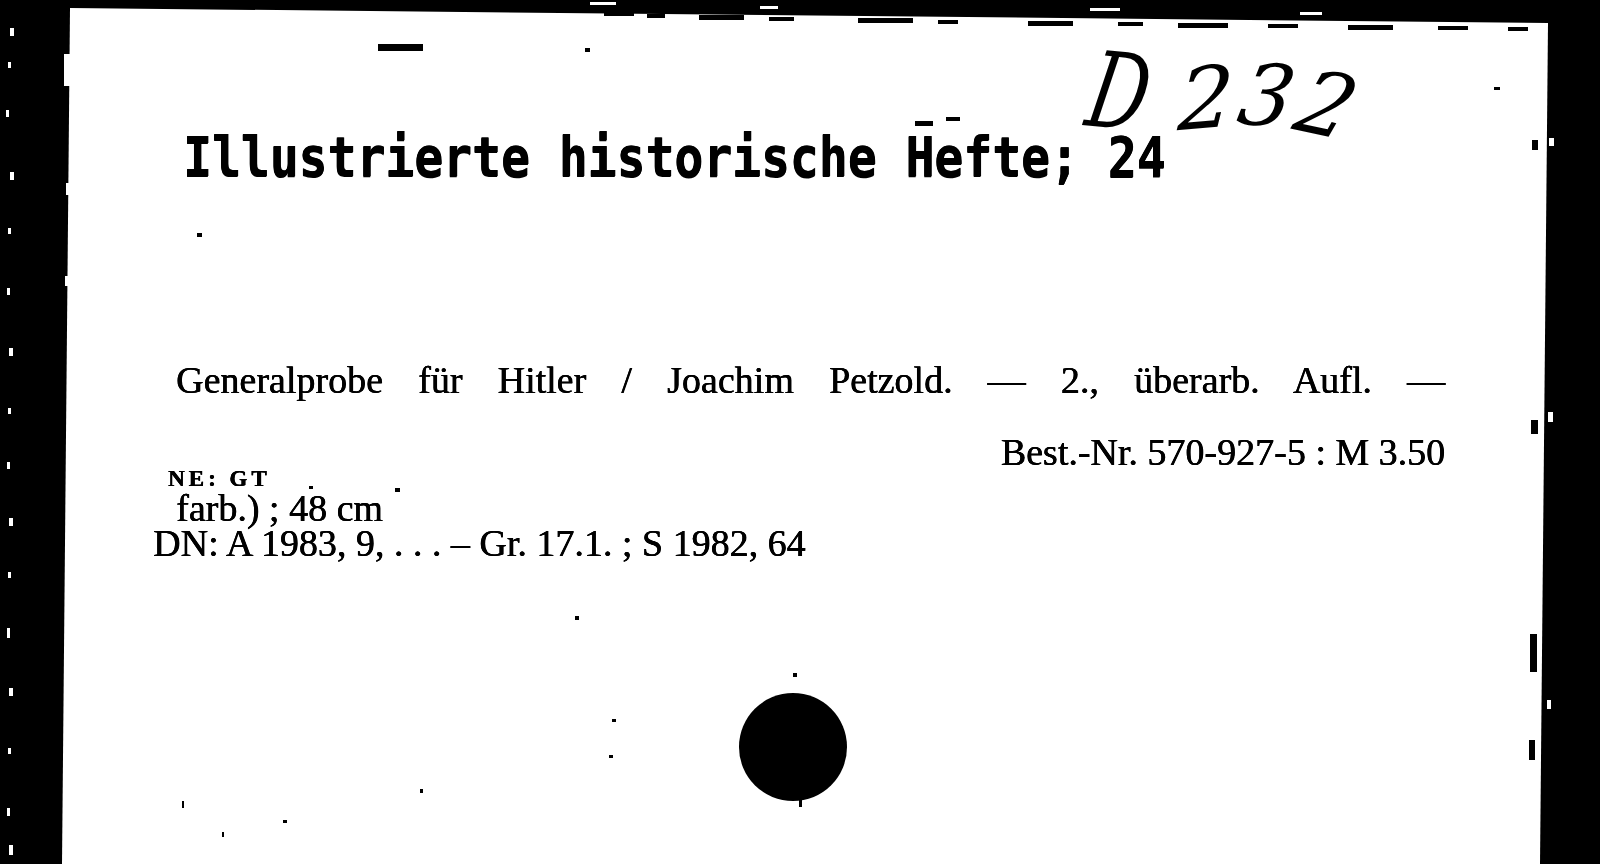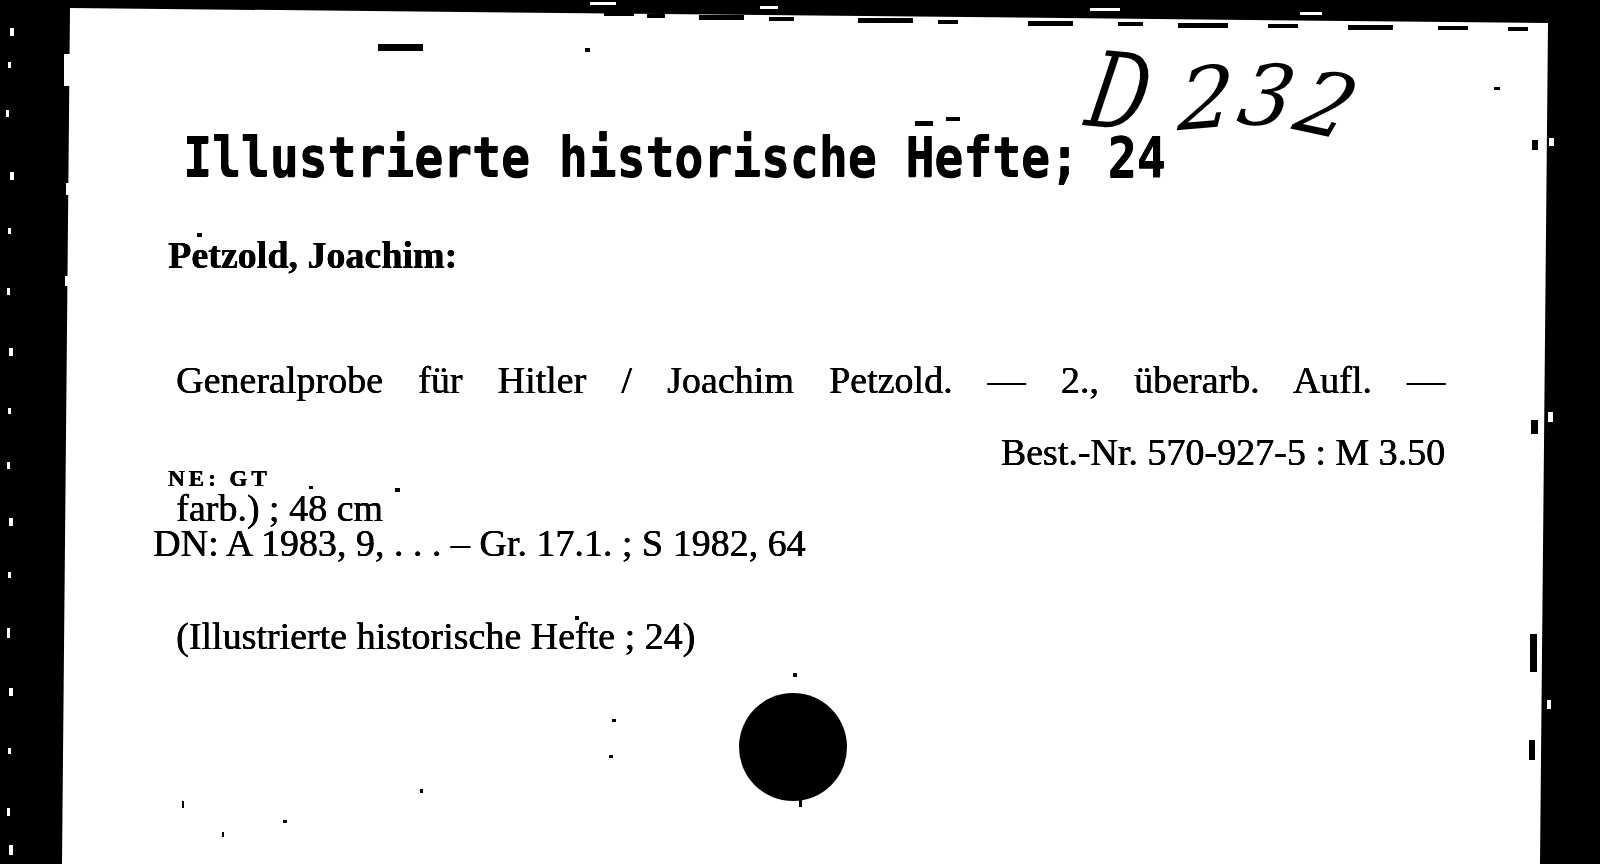--- a/index.html
+++ b/index.html
@@ -104,26 +104,24 @@
       <div style="position: absolute; left: 1300px; top: 12px; width: 22px; height: 3px; background: rgb(255, 255, 255);"></div>
       <div style="position: absolute; left: 1549px; top: 138px; width: 5px; height: 8px; background: rgb(255, 255, 255);"></div>
       <div style="position: absolute; left: 1548px; top: 412px; width: 5px; height: 10px; background: rgb(255, 255, 255);"></div>
       <div style="position: absolute; left: 1547px; top: 700px; width: 4px; height: 9px; background: rgb(255, 255, 255);"></div>
     </div>
 
   <div class="txt series ink">Illustrierte historische Hefte; 24</div>
 
   <div class="txt hw hand-split"><span>D</span><span> </span><span>2</span><span>3</span><span>2</span></div>
 
-  <div class="txt author ink">Petzold, Joachim:</div>
 
   <div class="txt desc ink">
     <div class="line just">Generalprobe für Hitler / Joachim Petzold. — 2., überarb. Aufl. —</div>
     <div class="line">farb.) ; 48 cm</div>
-    <div class="line">(Illustrierte historische Hefte ; 24)</div>
   </div>
 
   <div class="txt order ink">Best.-Nr. 570-927-5 : M 3.50</div>
 
   <div class="txt ne ink">NE: GT</div>
 
   <div class="txt dn ink">DN: A 1983, 9, . . . – Gr. 17.1. ; S 1982, 64</div>
 
 </div>
 

